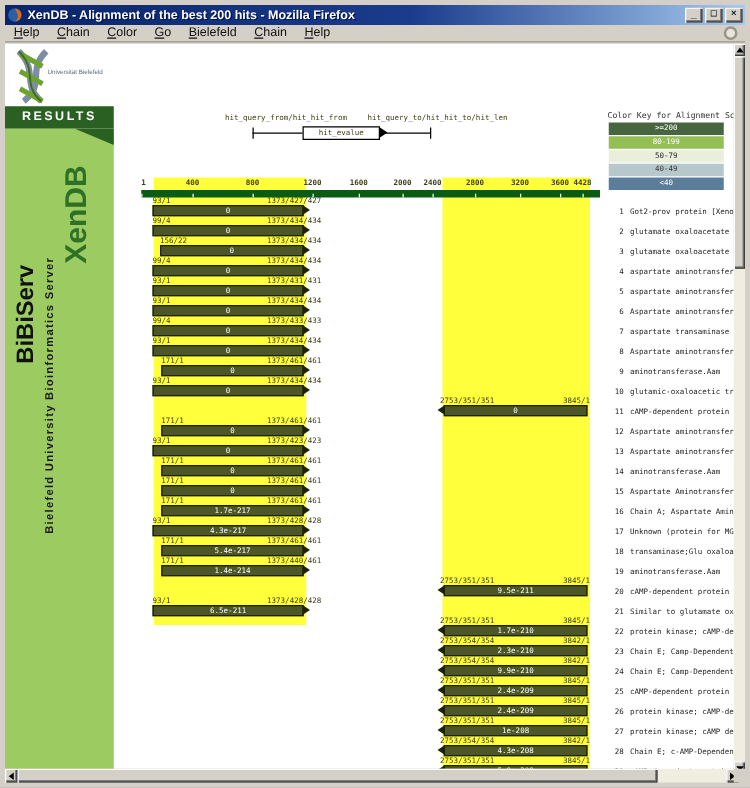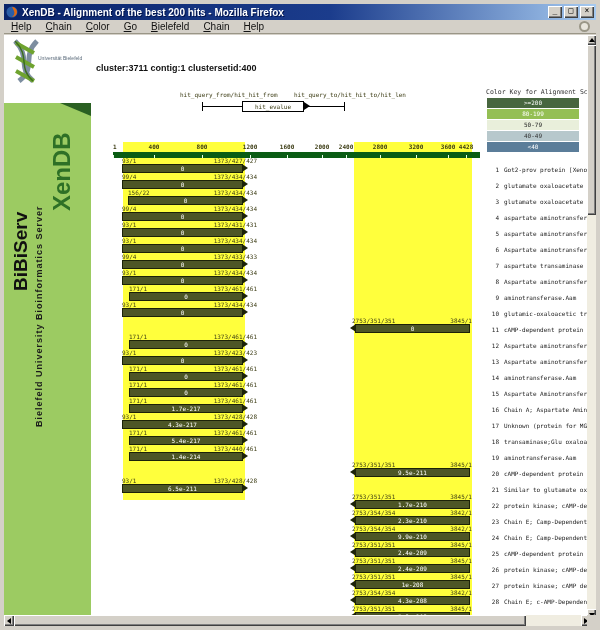--- a/index.html
+++ b/index.html
@@ -123,28 +123,28 @@
         <g stroke="#7d8ea0" stroke-width="5" fill="none">
           <path d="M8 4 C 24 20, 10 30, 26 44"></path>
           <path d="M30 4 C 14 20, 30 30, 12 44"></path>
         </g>
         <g stroke="#6fa32f" stroke-width="4" fill="none">
           <path d="M9 6 L 27 16 M9 20 L 27 30 M9 34 L 27 44"></path>
         </g>
         <path d="M8 4 C 24 20, 10 30, 26 44" stroke="#3c6e1e" stroke-width="1.5" fill="none"></path>
       </svg>
       <span class="uni-label">Universität Bielefeld</span>
+      <div class="results-banner">RESULTS</div>
       <div class="green-panel"></div>
       <div class="banner-fold"></div>
       <div class="vtext xendb-text">XenDB</div>
       <div class="vtext bibiserv-text">BiBiServ</div>
       <div class="vtext server-text">Bielefeld University Bioinformatics Server</div>
     </div>
 
-    <div class="page-subtitle">cluster:3711 contig:1 clustersetid:400</div>
 
     <span class="tiny minileg-left">hit_query_from/hit_hit_from</span>
     <span class="tiny minileg-right">hit_query_to/hit_hit_to/hit_len</span>
     <div class="minileg-line"></div>
     <div class="minileg-tick" style="left:198px;"></div>
     <div class="minileg-tick" style="left:340px;"></div>
     <div class="minileg-box tiny">hit_evalue</div>
     <div class="minileg-arrow"></div>
 
     <div class="colorkey-title">Color Key for Alignment Scores</div>

